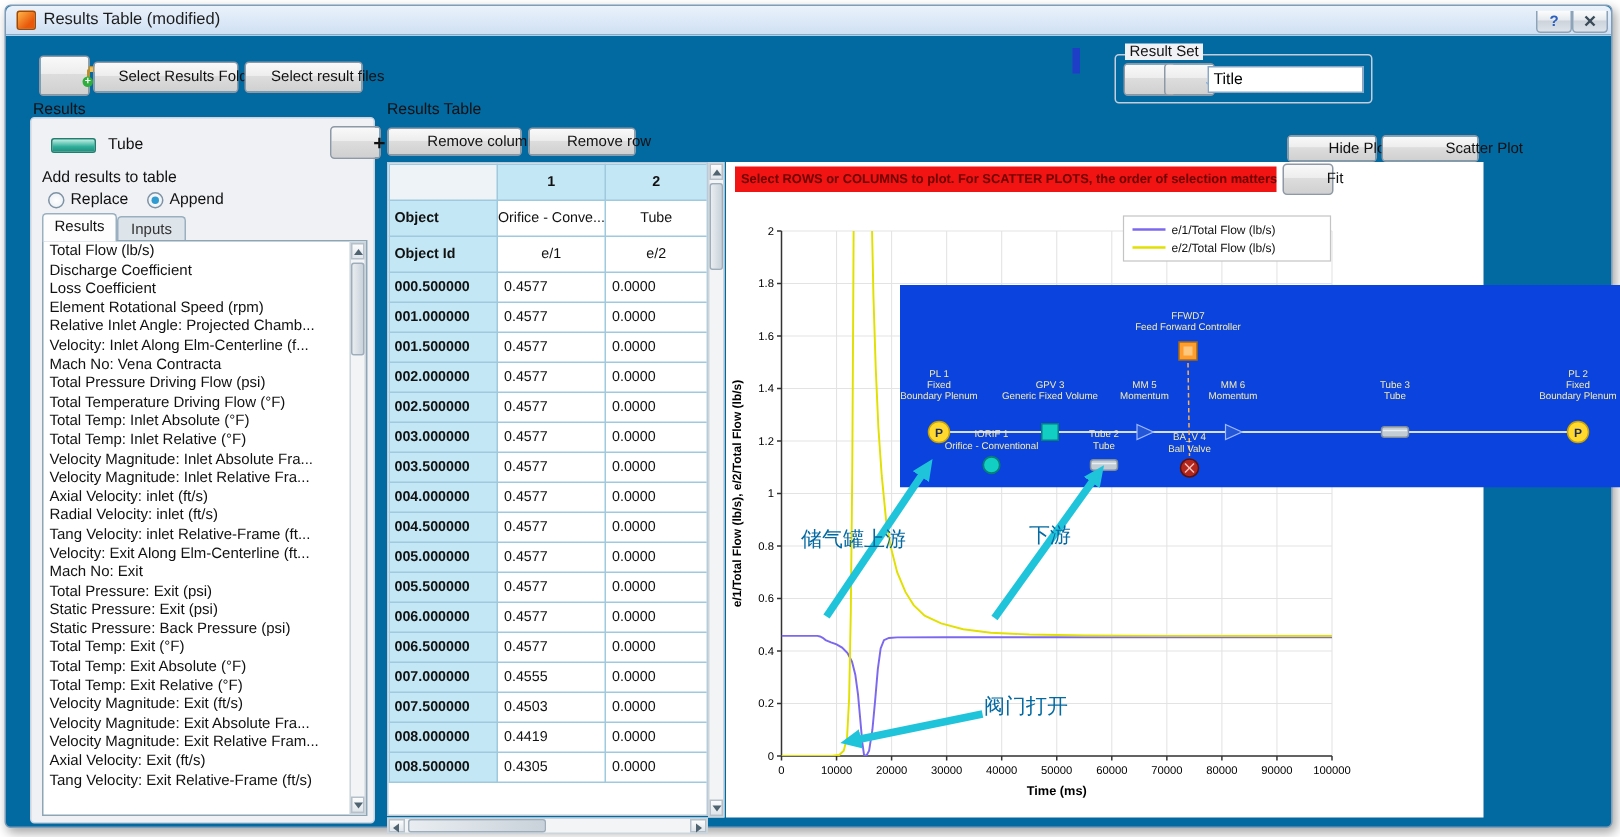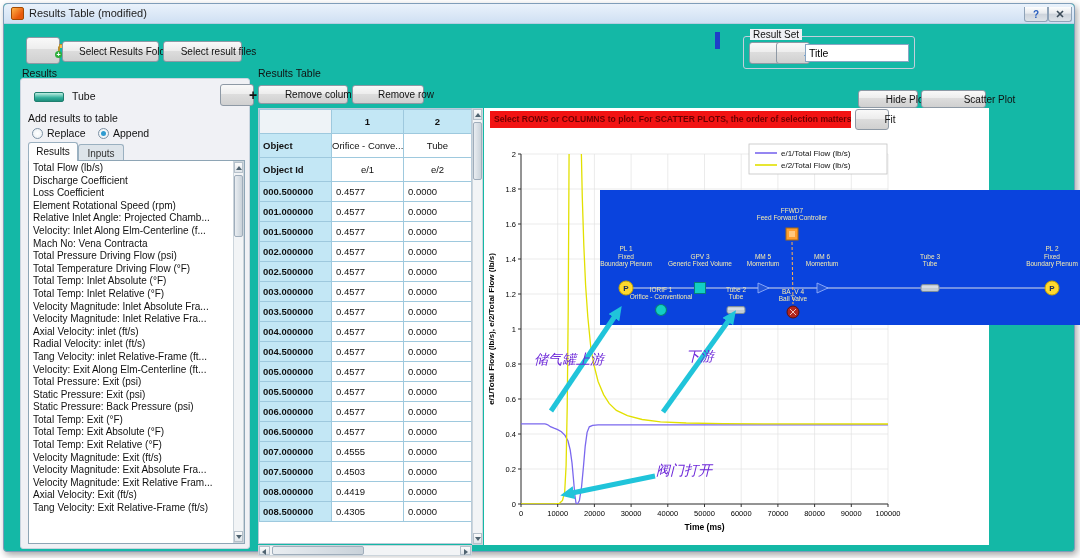--- a/index.html
+++ b/index.html
@@ -1,18 +1,18 @@
 <!DOCTYPE html>
 <html><head>
 <meta charset="utf-8">
 <style>
   *{margin:0;padding:0;box-sizing:border-box;}
   body{font-family:"Liberation Sans",sans-serif;background:#fff;}
   .canvas{position:relative;width:1080px;height:558px;background:#fff;overflow:hidden;font-size:10px;color:#111;}
-  .window{position:absolute;left:3px;top:3px;width:1072px;height:549px;background:#14b8a6;
+  .window{position:absolute;left:3px;top:3px;width:1072px;height:549px;background:#0369a1;
           border:1px solid #7f9db9;border-radius:4px;box-shadow:2px 3px 7px rgba(0,0,0,.35);}
   
   .titlebar{position:absolute;left:0;top:0;width:100%;height:20px;border-radius:4px 4px 0 0;
             background:linear-gradient(#eaf2fb,#cfe0f3);border-bottom:1px solid #b9cde2;}
   .appicon{position:absolute;left:7px;top:3px;width:13px;height:13px;border-radius:2px;
            background:linear-gradient(135deg,#ffb347,#e8590c 70%);border:1px solid #a34a00;}
   .title-text{position:absolute;left:25px;top:3px;font-size:11px;color:#1c1c1c;}
   .win-btn{position:absolute;top:0;height:15px;width:24px;border:1px solid #8fa3b8;border-top:none;
            border-radius:0 0 3px 3px;background:linear-gradient(#fdfdfd,#e6eaee 45%,#ccd3db 50%,#dde3e9);
            display:flex;align-items:center;justify-content:center;font-size:10px;}
@@ -81,21 +81,21 @@
   #plot-bg{position:absolute;left:480px;top:104px;width:505px;height:437px;background:#fff;}
   #btn-hideplot{left:854px;top:86px;width:60px;height:18px;}
   #btn-scatter{left:917px;top:86px;width:65px;height:18px;gap:40px;}
   #banner{position:absolute;left:486px;top:107px;width:361px;height:17px;background:#f21313;color:#6d0000;
           font-size:8.6px;font-weight:bold;line-height:17px;padding-left:4px;white-space:nowrap;overflow:hidden;}
   #btn-fit{left:851px;top:105px;width:34px;height:21px;}
   #chart{position:absolute;left:481px;top:126px;width:424px;height:412px;z-index:10;}
   
   #inset{position:absolute;left:600px;top:190px;width:480px;height:135px;z-index:40;}
   
-  .annot{position:absolute;z-index:55;font-size:14px;color:#6d28d9;font-style:italic;}
+  .annot{position:absolute;z-index:55;font-size:14px;color:#0369a1;}
   #annot-up{left:534px;top:351px;} #annot-down{left:686px;top:348px;} #annot-valve{left:656px;top:462px;}
   #arrows{position:absolute;left:0;top:0;width:1080px;height:558px;z-index:50;pointer-events:none;}
 </style>
 </head>
 <body>
 
 <div class="canvas">
   <div class="window">
 
     <div class="titlebar">
@@ -159,20 +159,21 @@
           <div class="li">Total Pressure Driving Flow (psi)</div>
           <div class="li">Total Temperature Driving Flow (°F)</div>
           <div class="li">Total Temp: Inlet Absolute (°F)</div>
           <div class="li">Total Temp: Inlet Relative (°F)</div>
           <div class="li">Velocity Magnitude: Inlet Absolute Fra...</div>
           <div class="li">Velocity Magnitude: Inlet Relative Fra...</div>
           <div class="li">Axial Velocity: inlet (ft/s)</div>
           <div class="li">Radial Velocity: inlet (ft/s)</div>
           <div class="li">Tang Velocity: inlet Relative-Frame (ft...</div>
           <div class="li">Velocity: Exit Along Elm-Centerline (ft...</div>
+          <div class="li">Mach No: Exit</div>
           <div class="li">Total Pressure: Exit (psi)</div>
           <div class="li">Static Pressure: Exit (psi)</div>
           <div class="li">Static Pressure: Back Pressure (psi)</div>
           <div class="li">Total Temp: Exit (°F)</div>
           <div class="li">Total Temp: Exit Absolute (°F)</div>
           <div class="li">Total Temp: Exit Relative (°F)</div>
           <div class="li">Velocity Magnitude: Exit (ft/s)</div>
           <div class="li">Velocity Magnitude: Exit Absolute Fra...</div>
           <div class="li">Velocity Magnitude: Exit Relative Fram...</div>
           <div class="li">Axial Velocity: Exit (ft/s)</div>

